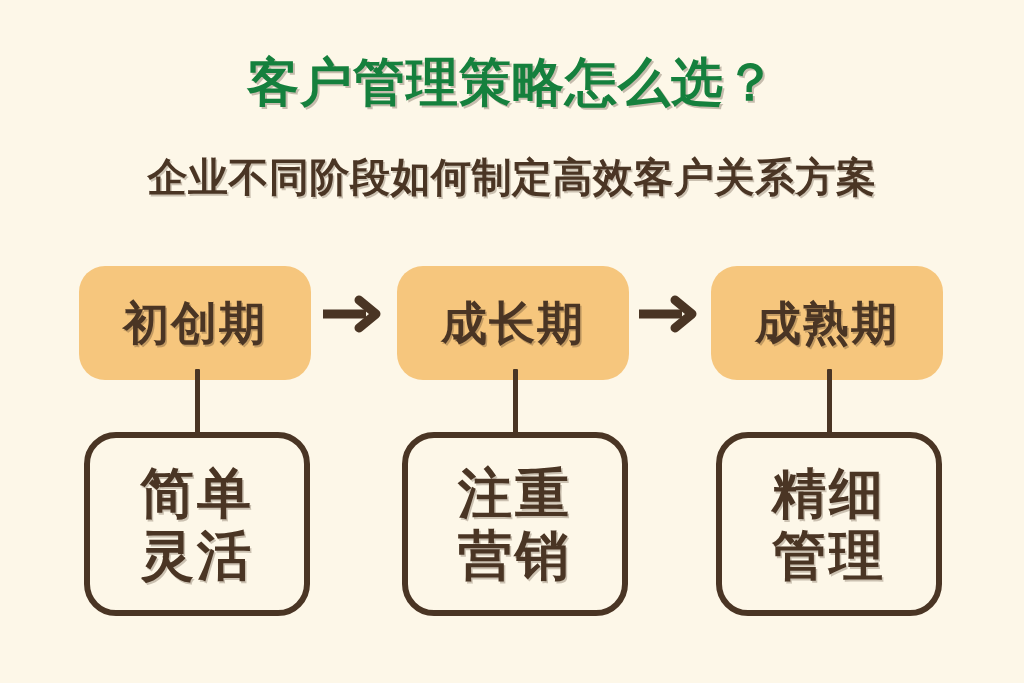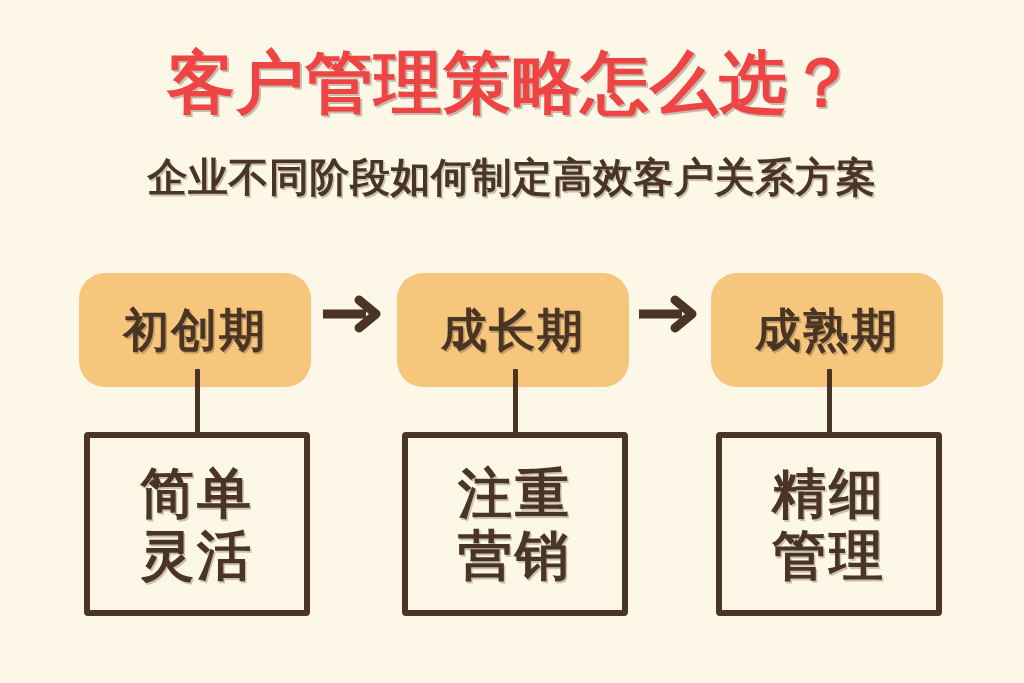--- a/index.html
+++ b/index.html
@@ -24,25 +24,25 @@
     box-sizing: border-box;
   }
 
   
   .title {
     position: absolute;
     left: 0;
     top: 34px;
     width: 1024px;
     text-align: center;
-    font-size: 68px;
+    font-size: 52px;
     line-height: 96px;
     font-weight: 700;
     letter-spacing: 1px;
-    color: #ef4444;
+    color: #15803d;
     white-space: nowrap;
     text-shadow: 2px 2px 0 rgba(74,53,36,0.30);
   }
 
   .subtitle {
     position: absolute;
     left: 0;
     top: 152px;
     width: 1024px;
     text-align: center;
@@ -70,21 +70,21 @@
     width: 232px;
     height: 683px;
   }
   .col-0 { left: 79px; }
   .col-1 { left: 397px; text-align: center; }
   .col-2 { left: 711px; text-align: right; }
 
   
   .stage {
     position: absolute;
-    top: 273px;
+    top: 266px;
     left: 0;
     width: 232px;
     height: 114px;
     background: #f6c67d;
     border-radius: 26px;
     display: flex;
     align-items: center;
     justify-content: center;
     box-sizing: border-box;
   }
@@ -110,21 +110,21 @@
   }
 
   
   .detail {
     position: absolute;
     top: 432px;
     left: 5px;
     width: 226px;
     height: 184px;
     border: 6px solid #4a3524;
-    border-radius: 4px;
+    border-radius: 32px;
     background: #fdf7e8;
     box-sizing: border-box;
     display: flex;
     flex-direction: column;
     align-items: center;
     justify-content: center;
   }
   .detail-line {
     font-size: 54px;
     line-height: 62px;

